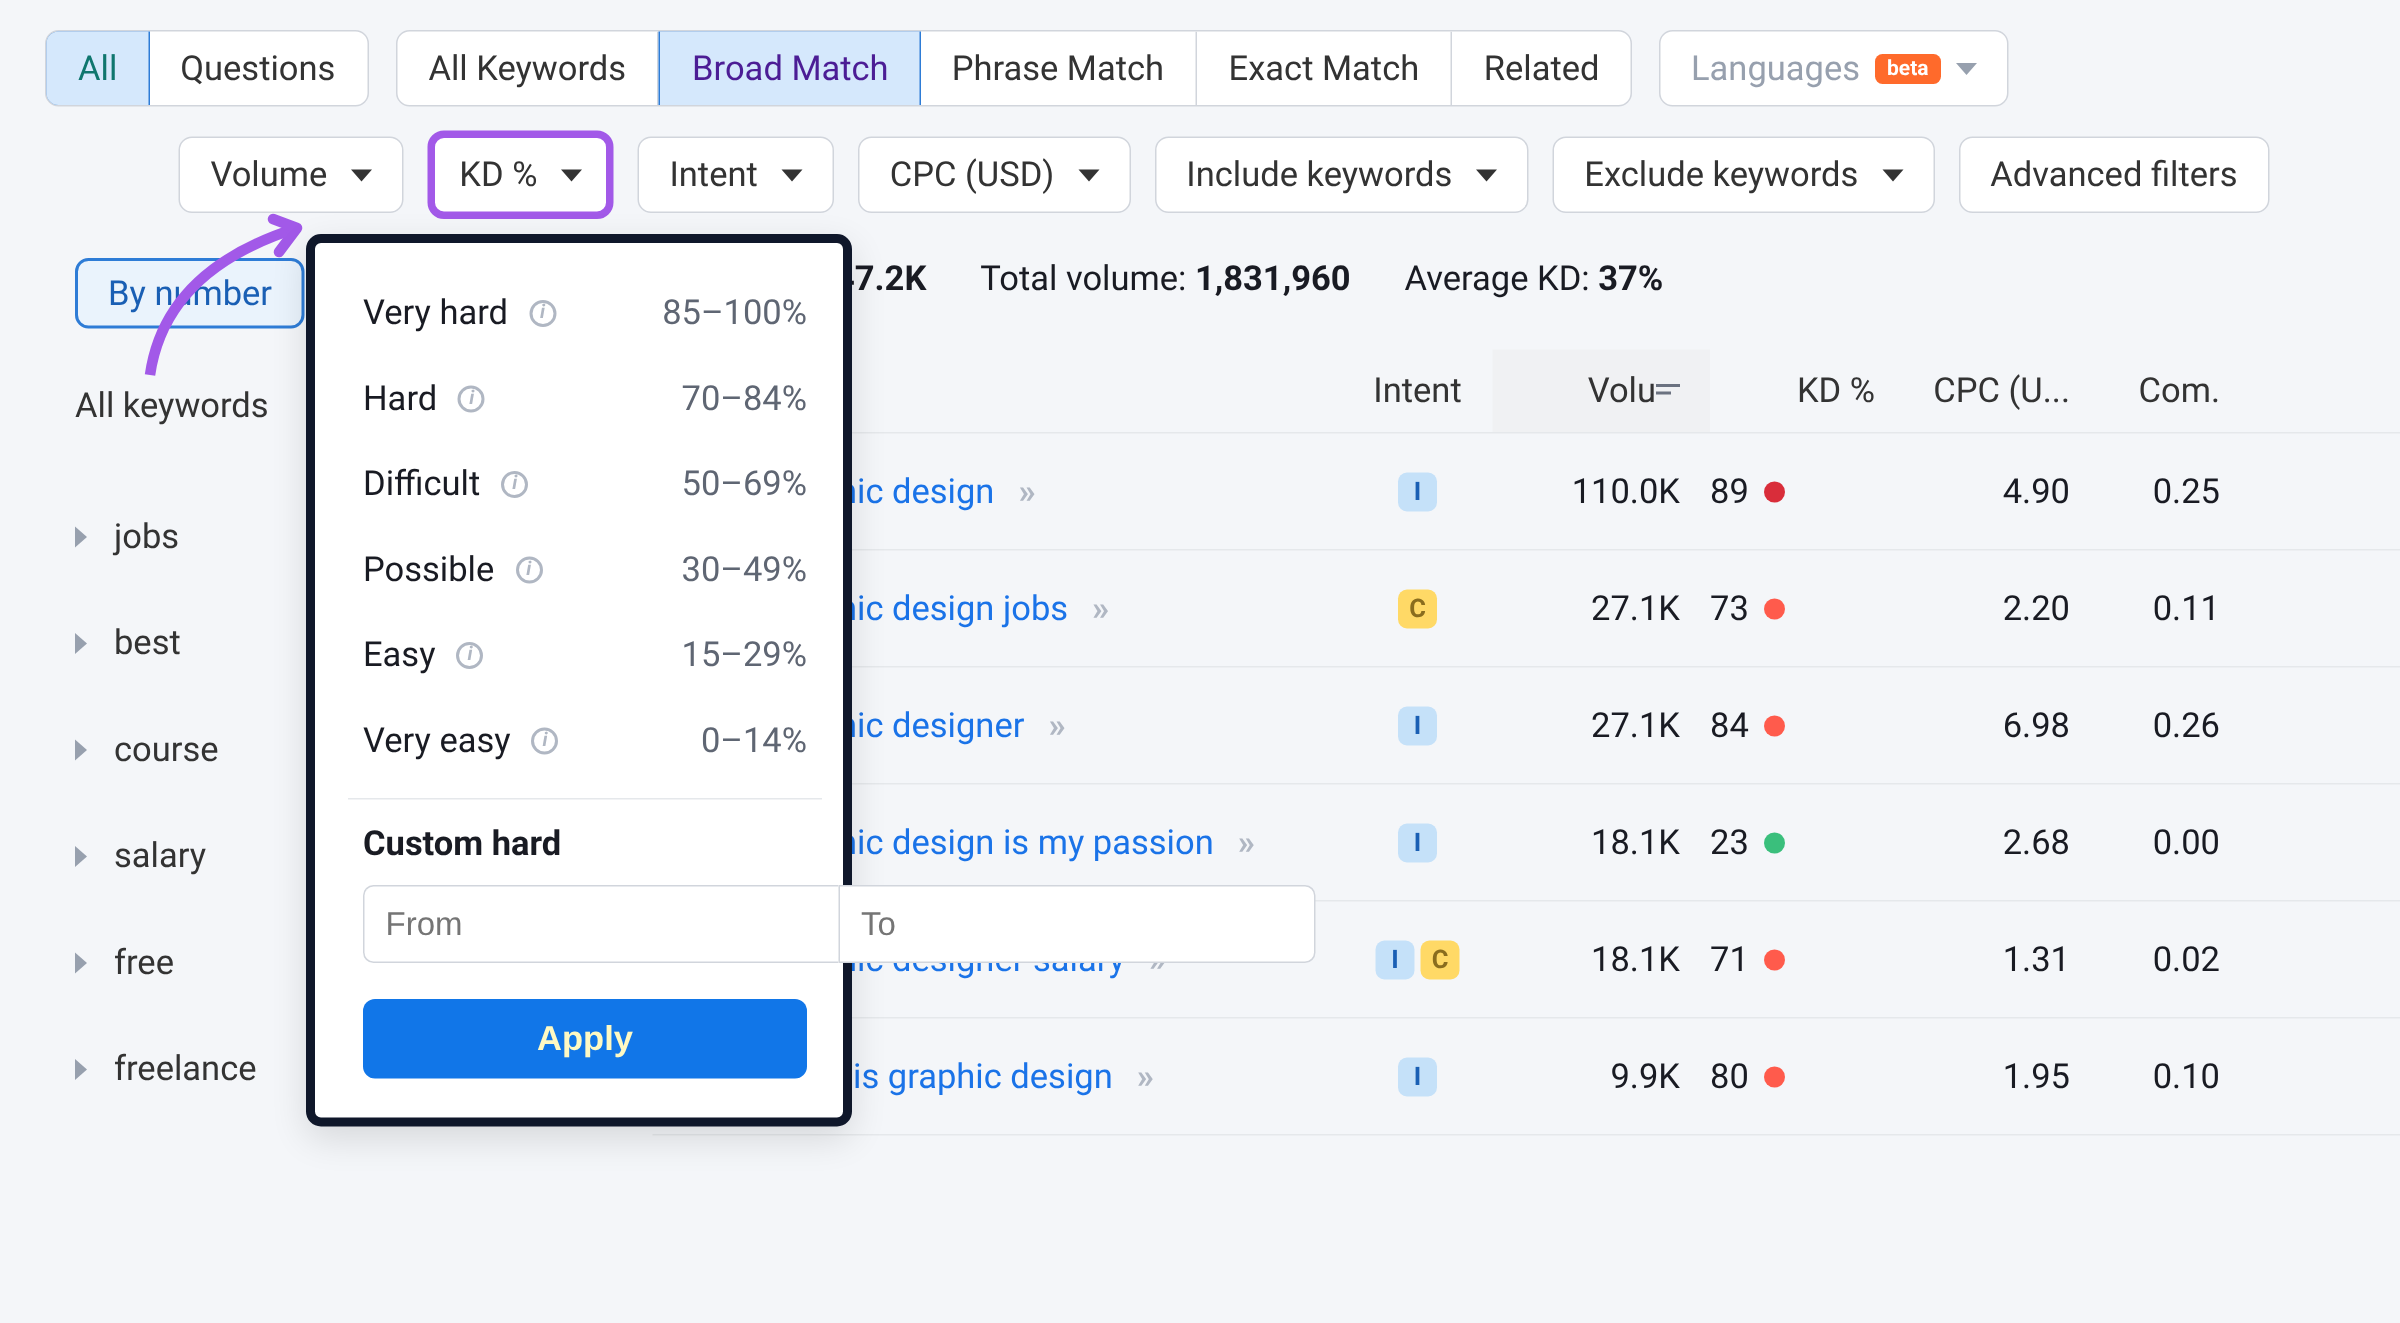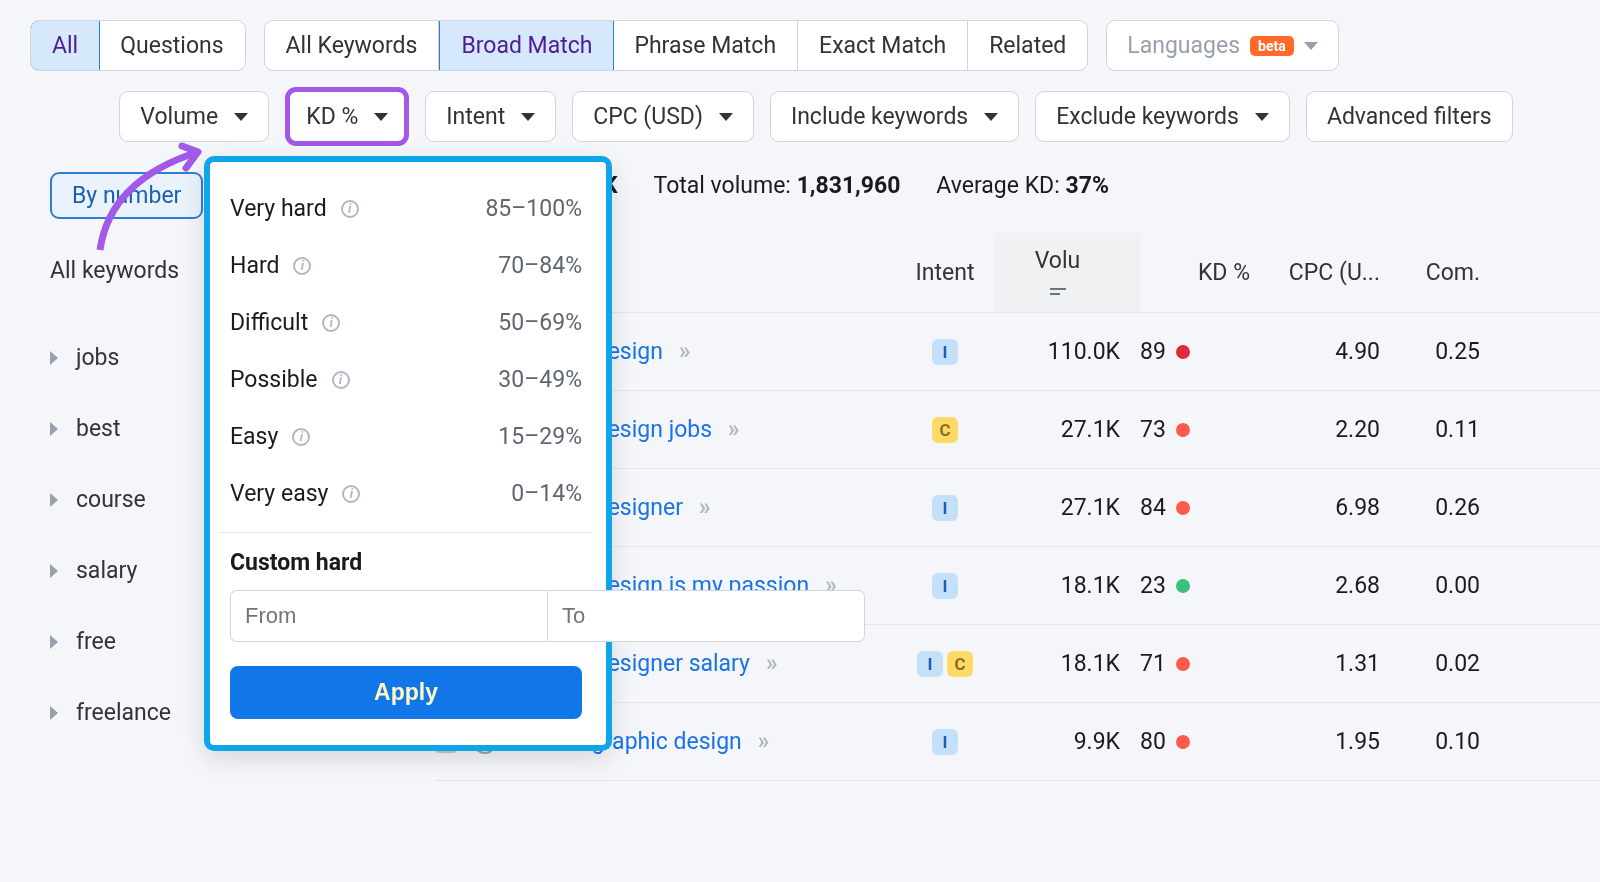--- a/index.html
+++ b/index.html
@@ -1,21 +1,21 @@
 <!DOCTYPE html>
 <html><head>
 <meta charset="utf-8">
 <style>
 * { box-sizing: border-box; margin: 0; padding: 0; }
 body { font-family: -apple-system, BlinkMacSystemFont, 'Segoe UI', Roboto, Helvetica, Arial, sans-serif; background: #f4f6f9; color: #191b23; padding: 20px 0 0 30px; overflow: hidden; width: 1600px; height: 882px; }
 .top-tabs { display: flex; gap: 18px; margin-bottom: 20px; }
 .tab-group { display: flex; border: 1px solid #d1d5dc; border-radius: 9px; background: #fff; overflow: hidden; }
 .tab { padding: 11px 21px; font-size: 23px; color: #333; border-right: 1px solid #d1d5dc; cursor: pointer; }
 .tab:last-child { border-right: none; }
-.tab.active-blue { background: #d5e8fc; color: #4c1d95; border: 1px solid #2e7cd6; margin: -1px; border-radius: 9px 0 0 9px; }
+.tab.active-blue { background: #d5e8fc; color: #0f766e; border: 1px solid #2e7cd6; margin: -1px; border-radius: 9px 0 0 9px; }
 .tab.active-blue2 { background: #d5e8fc; color: #4c1d95; border: 1px solid #2e7cd6; margin: -1px -1px -1px 0; border-radius: 0; }
 .lang-tab { display: flex; align-items: center; gap: 10px; padding: 11px 20px; font-size: 23px; color: #97a0ae; }
 .beta-badge { background: #ff6a2b; color: #fff; font-size: 14px; font-weight: 700; padding: 2px 8px; border-radius: 5px; }
 .chev { width: 0; height: 0; border-left: 7px solid transparent; border-right: 7px solid transparent; border-top: 8px solid #333; display: inline-block; }
 .chev.grey { border-top-color: #97a0ae; }
 .filters { display: flex; gap: 16px; margin-bottom: 30px; padding-left: 2px; justify-content: center; }
 .filter-btn { display: flex; align-items: center; gap: 16px; padding: 11px 20px; font-size: 23px; color: #333; background: #fff; border: 1px solid #d1d5dc; border-radius: 9px; cursor: pointer; }
 .filter-btn.highlighted { border: 5px solid #a259e8; padding: 7px 16px; margin: -4px 0; border-radius: 11px; }
 .main { display: flex; gap: 0; }
 .sidebar { width: 405px; padding: 0 10px 0 20px; }
@@ -25,21 +25,21 @@
 .right-chev { width: 0; height: 0; border-top: 7px solid transparent; border-bottom: 7px solid transparent; border-left: 8px solid #97a0ae; }
 .sidebar-item .count { margin-left: auto; color: #333; }
 .eye { width: 26px; height: 18px; border: 2px solid #97a0ae; border-radius: 13px / 9px; position: relative; }
 .eye::after { content: ''; position: absolute; width: 8px; height: 8px; background: #97a0ae; border-radius: 50%; top: 3px; left: 7px; }
 .content { flex: 1; position: relative; }
 .stats { display: flex; gap: 36px; font-size: 23px; padding: 0 0 34px 0; }
 .stats b { font-weight: 700; }
 .table-header { display: flex; align-items: center; padding: 14px 0; border-bottom: 1px solid #e5e8eb; font-size: 23px; color: #333; }
 .col-keyword { width: 460px; padding-left: 0; }
 .col-intent { width: 100px; text-align: center; }
-.col-volume { width: 145px; text-align: right; padding-right: 20px; background: #f0f1f3; padding-top: 14px; padding-bottom: 14px; margin: -14px 0; display: flex; align-items: center; justify-content: flex-end; gap: 14px; flex-direction: column; }
+.col-volume { width: 145px; text-align: right; padding-right: 20px; background: #f0f1f3; padding-top: 14px; padding-bottom: 14px; margin: -14px 0; display: flex; align-items: center; justify-content: flex-end; gap: 0; }
 .sort-icon { display: inline-block; width: 16px; }
 .sort-icon::before, .sort-icon::after { content: ''; display: block; height: 2px; background: #6b7280; margin-bottom: 3px; }
 .sort-icon::before { width: 16px; }
 .sort-icon::after { width: 10px; }
 .col-kd { width: 110px; text-align: right; }
 .col-cpc { width: 130px; text-align: right; }
 .col-com { width: 110px; text-align: right; padding-right: 10px; }
 .row { display: flex; align-items: center; padding: 25px 0; border-bottom: 1px solid #e5e8eb; font-size: 23px; }
 .row .keyword-cell { width: 460px; display: flex; align-items: center; gap: 16px; }
 .checkbox { width: 22px; height: 22px; border: 2px solid #c5c9d0; border-radius: 4px; background: #fff; flex-shrink: 0; }
@@ -51,21 +51,21 @@
 .intent-c { background: #ffd966; color: #8a6d1e; }
 .intent-cell { width: 100px; display: flex; justify-content: center; gap: 4px; }
 .vol-cell { width: 145px; text-align: right; padding-right: 20px; }
 .kd-cell { width: 110px; text-align: right; display: flex; align-items: center; justify-content: flex-start; gap: 10px; }
 .dot { width: 14px; height: 14px; border-radius: 50%; }
 .dot.red { background: #d92d3a; }
 .dot.orange { background: #ff5b4c; }
 .dot.green { background: #3abf7c; }
 .cpc-cell { width: 130px; text-align: right; }
 .com-cell { width: 110px; text-align: right; padding-right: 10px; }
-.dropdown { position: absolute; top: 156px; left: 204px; width: 408px; background: #fff; border: 6px solid #0ea5e9; border-radius: 10px; box-shadow: 0 8px 24px rgba(0,0,0,0.12); padding: 18px 10px 16px 6px; z-index: 100; }
+.dropdown { position: absolute; top: 156px; left: 204px; width: 364px; background: #fff; border: 6px solid #0f172a; border-radius: 10px; box-shadow: 0 8px 24px rgba(0,0,0,0.12); padding: 18px 10px 16px 18px; z-index: 100; }
 .dd-row { display: flex; align-items: center; justify-content: space-between; padding: 15px 14px; font-size: 23px; cursor: pointer; }
 .dd-row .name { display: flex; align-items: center; gap: 14px; }
 .info-i { width: 18px; height: 18px; border: 2px solid #b0b7c3; border-radius: 50%; display: flex; align-items: center; justify-content: center; font-size: 13px; color: #b0b7c3; font-style: italic; font-weight: 700; }
 .dd-row .range { color: #5f6673; }
 .dd-sep { border: none; border-top: 1px solid #e5e8eb; margin: 10px 4px 16px; }
 .custom-title { font-size: 23px; font-weight: 700; padding: 0 14px 14px; }
 .range-inputs { display: flex; padding: 0 14px 14px; }
 .range-inputs input { flex: 1; padding: 12px 14px; font-size: 22px; border: 1px solid #d1d5dc; }
 .range-inputs input:first-child { border-radius: 7px 0 0 7px; border-right: none; }
 .range-inputs input:last-child { border-radius: 0 7px 7px 0; }

